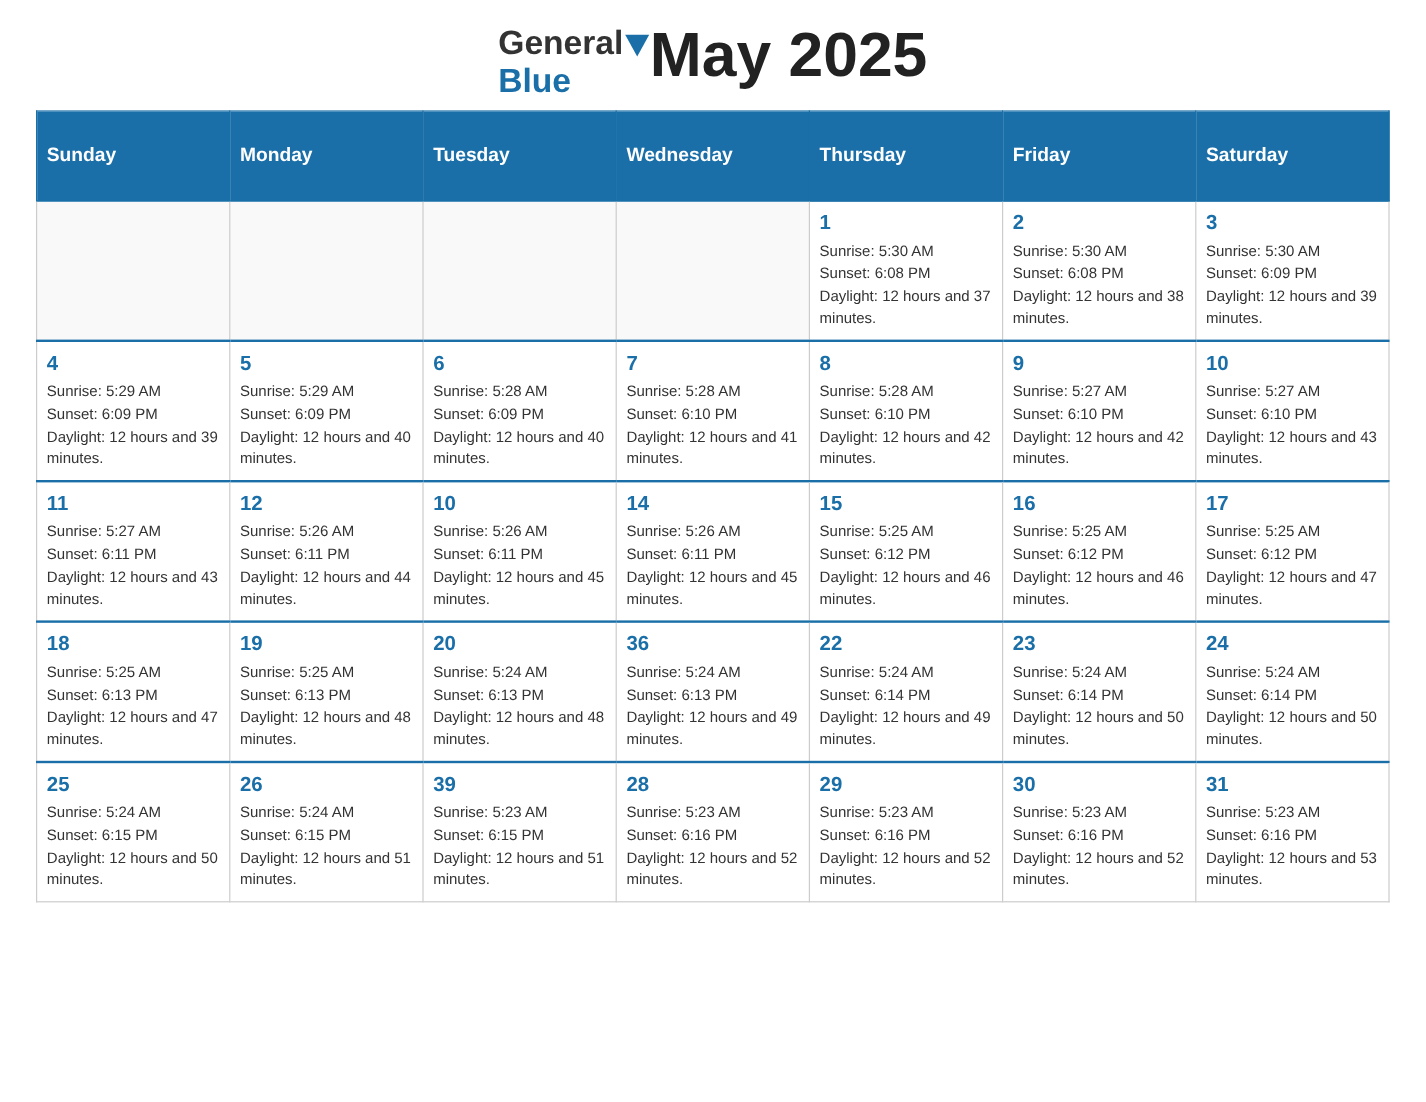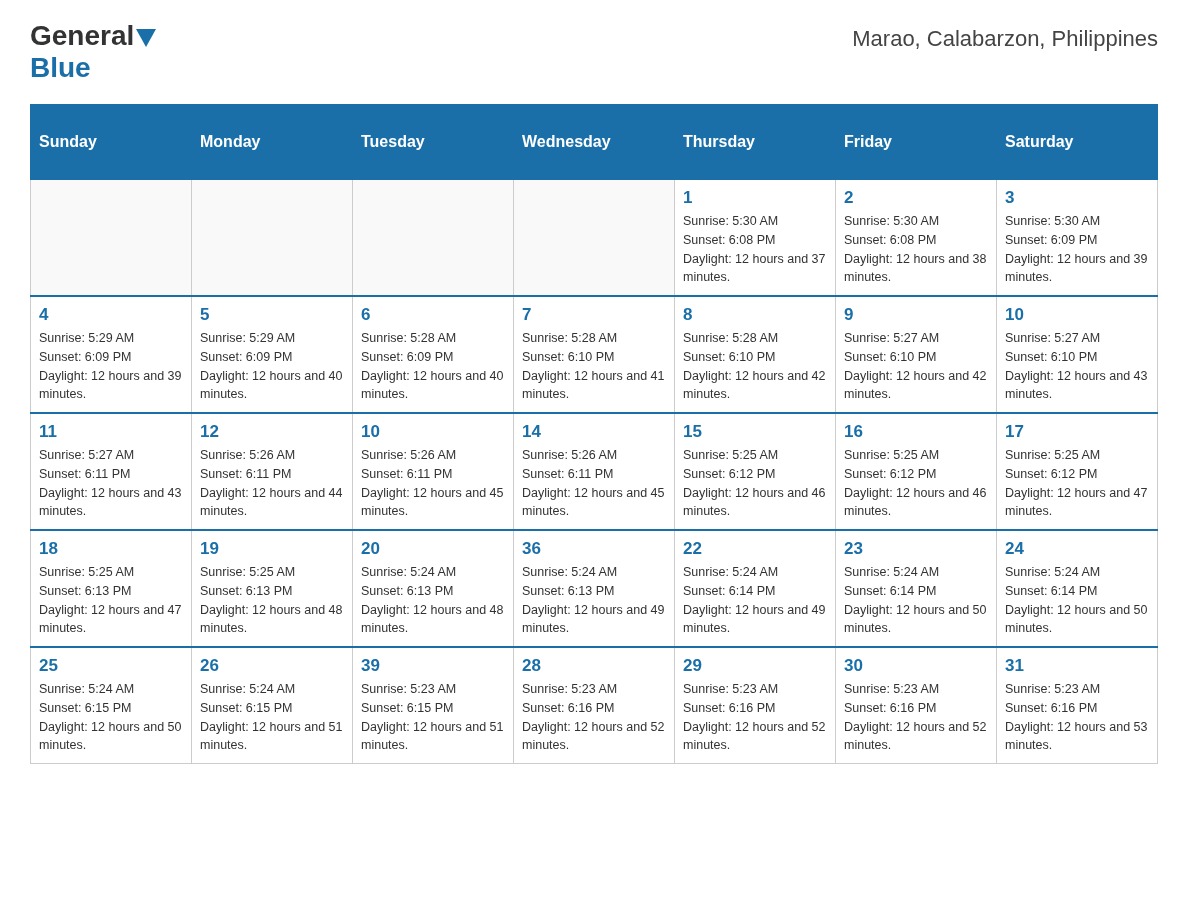--- a/index.html
+++ b/index.html
@@ -5,23 +5,23 @@
     * { box-sizing: border-box; margin: 0; padding: 0; }
     body {
       font-family: Arial, sans-serif;
       background: #fff;
       width: 1188px;
       min-height: 918px;
       padding: 20px 30px;
     }
     .header {
       display: flex;
-      justify-content: space-between;
+      justify-content: center;
       align-items: flex-start;
-      margin-bottom: 20px;
+      margin-bottom: 8px;
     }
     .logo {
       display: flex;
       align-items: center;
       gap: 4px;
     }
     .logo-general {
       font-size: 28px;
       font-weight: bold;
       color: #333;
@@ -103,21 +103,21 @@
       <div style="display:flex;align-items:center;">
         <span class="logo-general">General</span>
         <div style="display:flex;flex-direction:column;align-items:center;margin-left:2px;">
           <div class="logo-triangle"></div>
         </div>
       </div>
       <span class="logo-blue">Blue</span>
     </div>
   </div>
   <div class="title-area">
-    <div class="location">Marao, Calabarzon, Philippines</div>
+    <div class="month-year">May 2025</div>
   </div>
 </div>
 
 <table class="calendar">
   <thead>
     <tr>
     <th>Sunday</th>
         <th>Monday</th>
         <th>Tuesday</th>
         <th>Wednesday</th>

